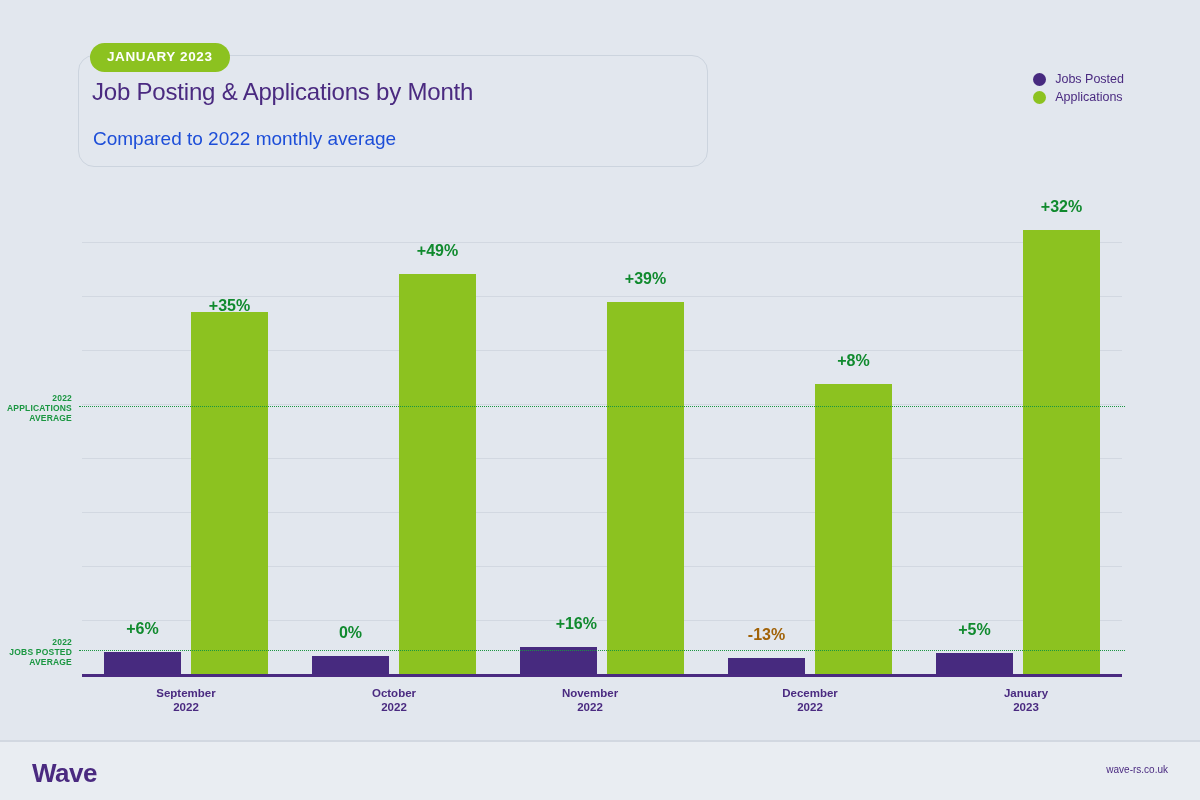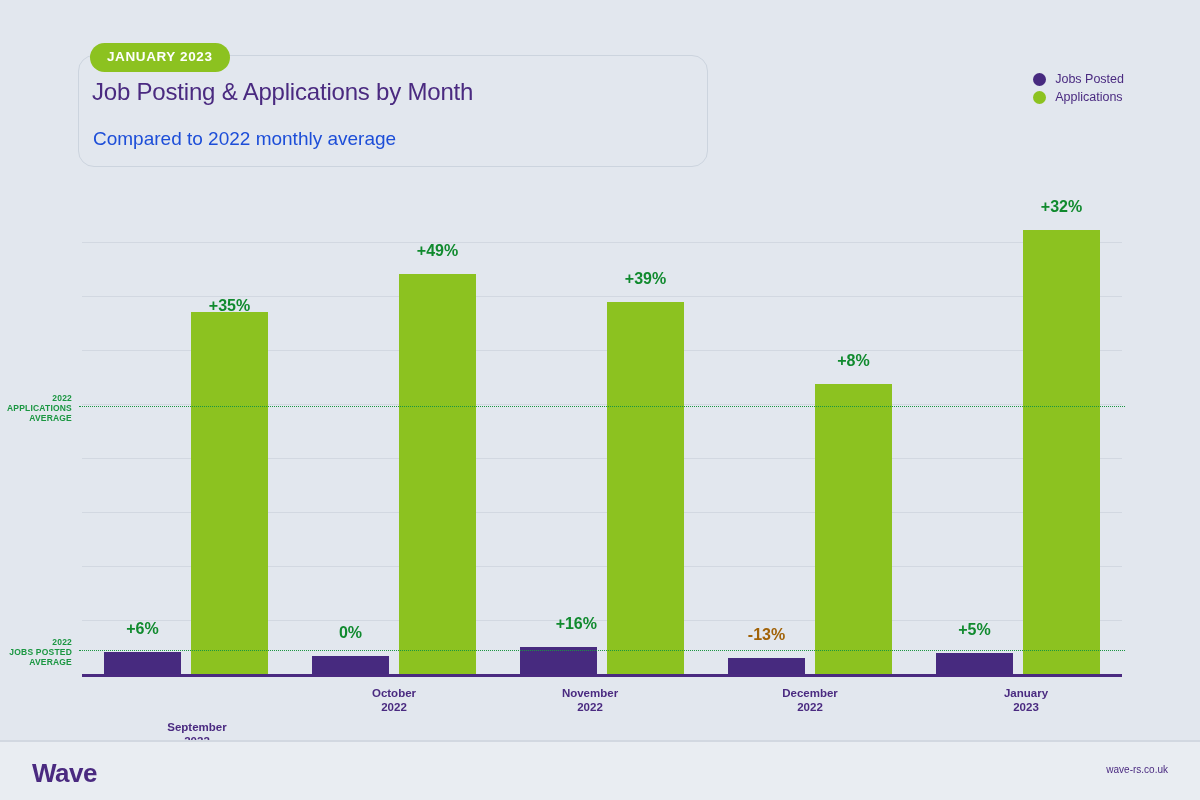--- a/index.html
+++ b/index.html
@@ -254,21 +254,21 @@
       </div>
       <div class="avg-line" style="top: 462px; border-top-color: rgb(26, 150, 65);"></div>
       <div class="avg-caption" style="left: -148px; width: 138px; top: 449px; color: rgb(26, 150, 65);">
         <div>2022</div>
         <div>JOBS POSTED</div>
         <div>AVERAGE</div>
       </div>
     </div>
   <div id="axis-baseline"></div>
   <div id="xlabels">
-      <div class="x-label" style="left: 11px; width: 208px; top: 498px; margin-top: 34px;">
+      <div class="x-label" style="left: 0px; width: 208px; top: 498px;">
         <div>September</div>
         <div>2022</div>
       </div>
       <div class="x-label" style="left: 208px; width: 208px; top: 498px;">
         <div>October</div>
         <div>2022</div>
       </div>
       <div class="x-label" style="left: 404px; width: 208px; top: 498px;">
         <div>November</div>
         <div>2022</div>

